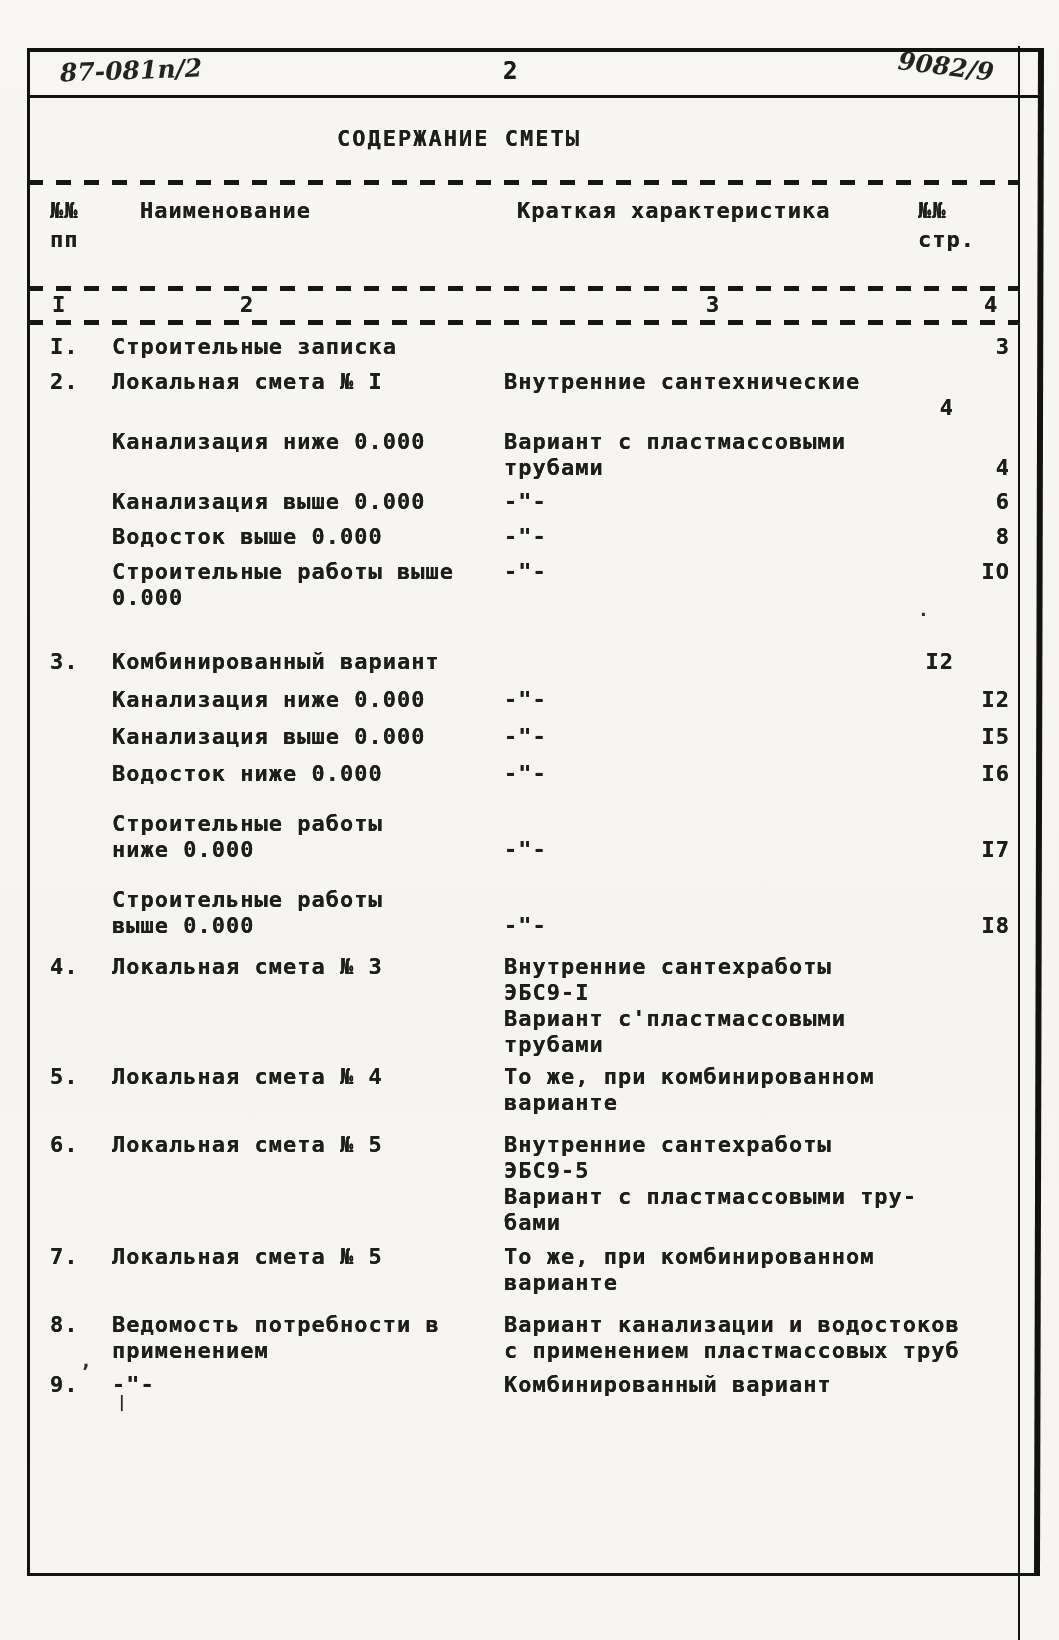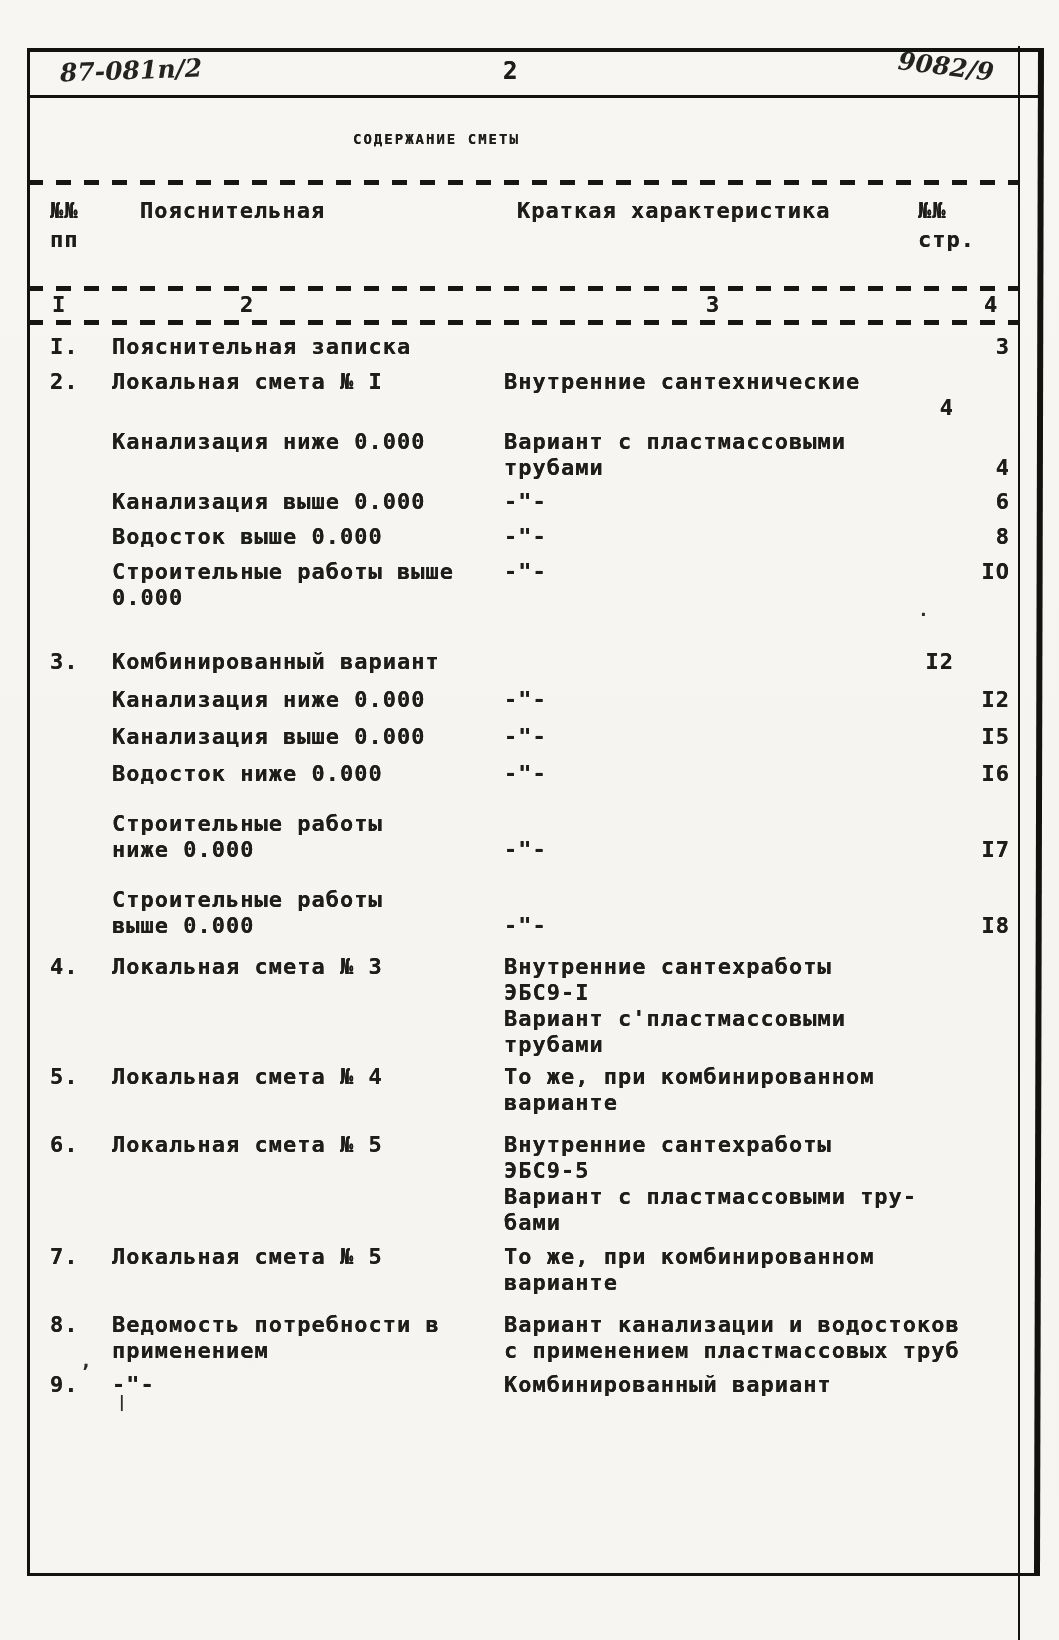--- a/index.html
+++ b/index.html
@@ -58,47 +58,47 @@
   <div class="rule" style="left:27px;top:95px;width:1016px;height:3px;"></div>
   <div class="rule" style="left:27px;top:48px;width:3px;height:1528px;"></div>
   <div class="rule" style="left:27px;top:1573px;width:1013px;height:3px;"></div>
   <div class="rule" style="left:1018px;top:46px;width:2px;height:1594px;"></div>
   <div class="rule" style="left:1036px;top:48px;width:6px;height:1528px;transform:rotate(0.15deg);"></div>
 
   <div class="abs hand" style="left:60px;top:56px;font-size:25px;transform:rotate(-2deg);">87-081п/2</div>
   <div class="abs tw" style="left:503px;top:58px;font-size:24px;">2</div>
   <div class="abs hand" style="left:898px;top:52px;font-size:25px;transform:rotate(7deg);">9082/9</div>
 
-  <div class="abs tw" style="left:353px;top:126px;font-size:14px;letter-spacing:2px;">СОДЕРЖАНИЕ СМЕТЫ</div>
+  <div class="abs tw" style="left:337px;top:126px;font-size:22px;letter-spacing:2px;">СОДЕРЖАНИЕ СМЕТЫ</div>
 
   <div class="dash" style="top:180px;"></div>
   <div class="dash" style="top:286px;"></div>
   <div class="dash" style="top:320px;"></div>
 
   <div class="abs tw" style="left:50px;top:196px;line-height:29px;">
     <div>№№</div>
     <div>пп</div>
   </div>
-  <div class="abs tw" style="left:140px;top:198px;">Пояснительная</div>
+  <div class="abs tw" style="left:140px;top:198px;">Наименование</div>
   <div class="abs tw" style="left:517px;top:198px;">Краткая характеристика</div>
   <div class="abs tw" style="left:918px;top:196px;line-height:29px;">
     <div>№№</div>
     <div>стр.</div>
   </div>
 
   <div class="abs tw" style="left:52px;top:292px;">I</div>
   <div class="abs tw" style="left:240px;top:292px;">2</div>
   <div class="abs tw" style="left:706px;top:292px;">3</div>
   <div class="abs tw" style="left:984px;top:292px;">4</div>
 
   <div class="tbody tw">
       <div class="item">
         <div class="line">
           <div class="c c1">I.</div>
-          <div class="c c2">Пояснительная записка</div>
+          <div class="c c2">Строительные записка</div>
           <div class="c c3"></div>
           <div class="c c4">3</div>
         </div>
       </div>
       <div class="item">
         <div class="line">
           <div class="c c1">2.</div>
           <div class="c c2">Локальная смета № I</div>
           <div class="c c3">Внутренние сантехнические</div>
           <div class="c c4"></div>

